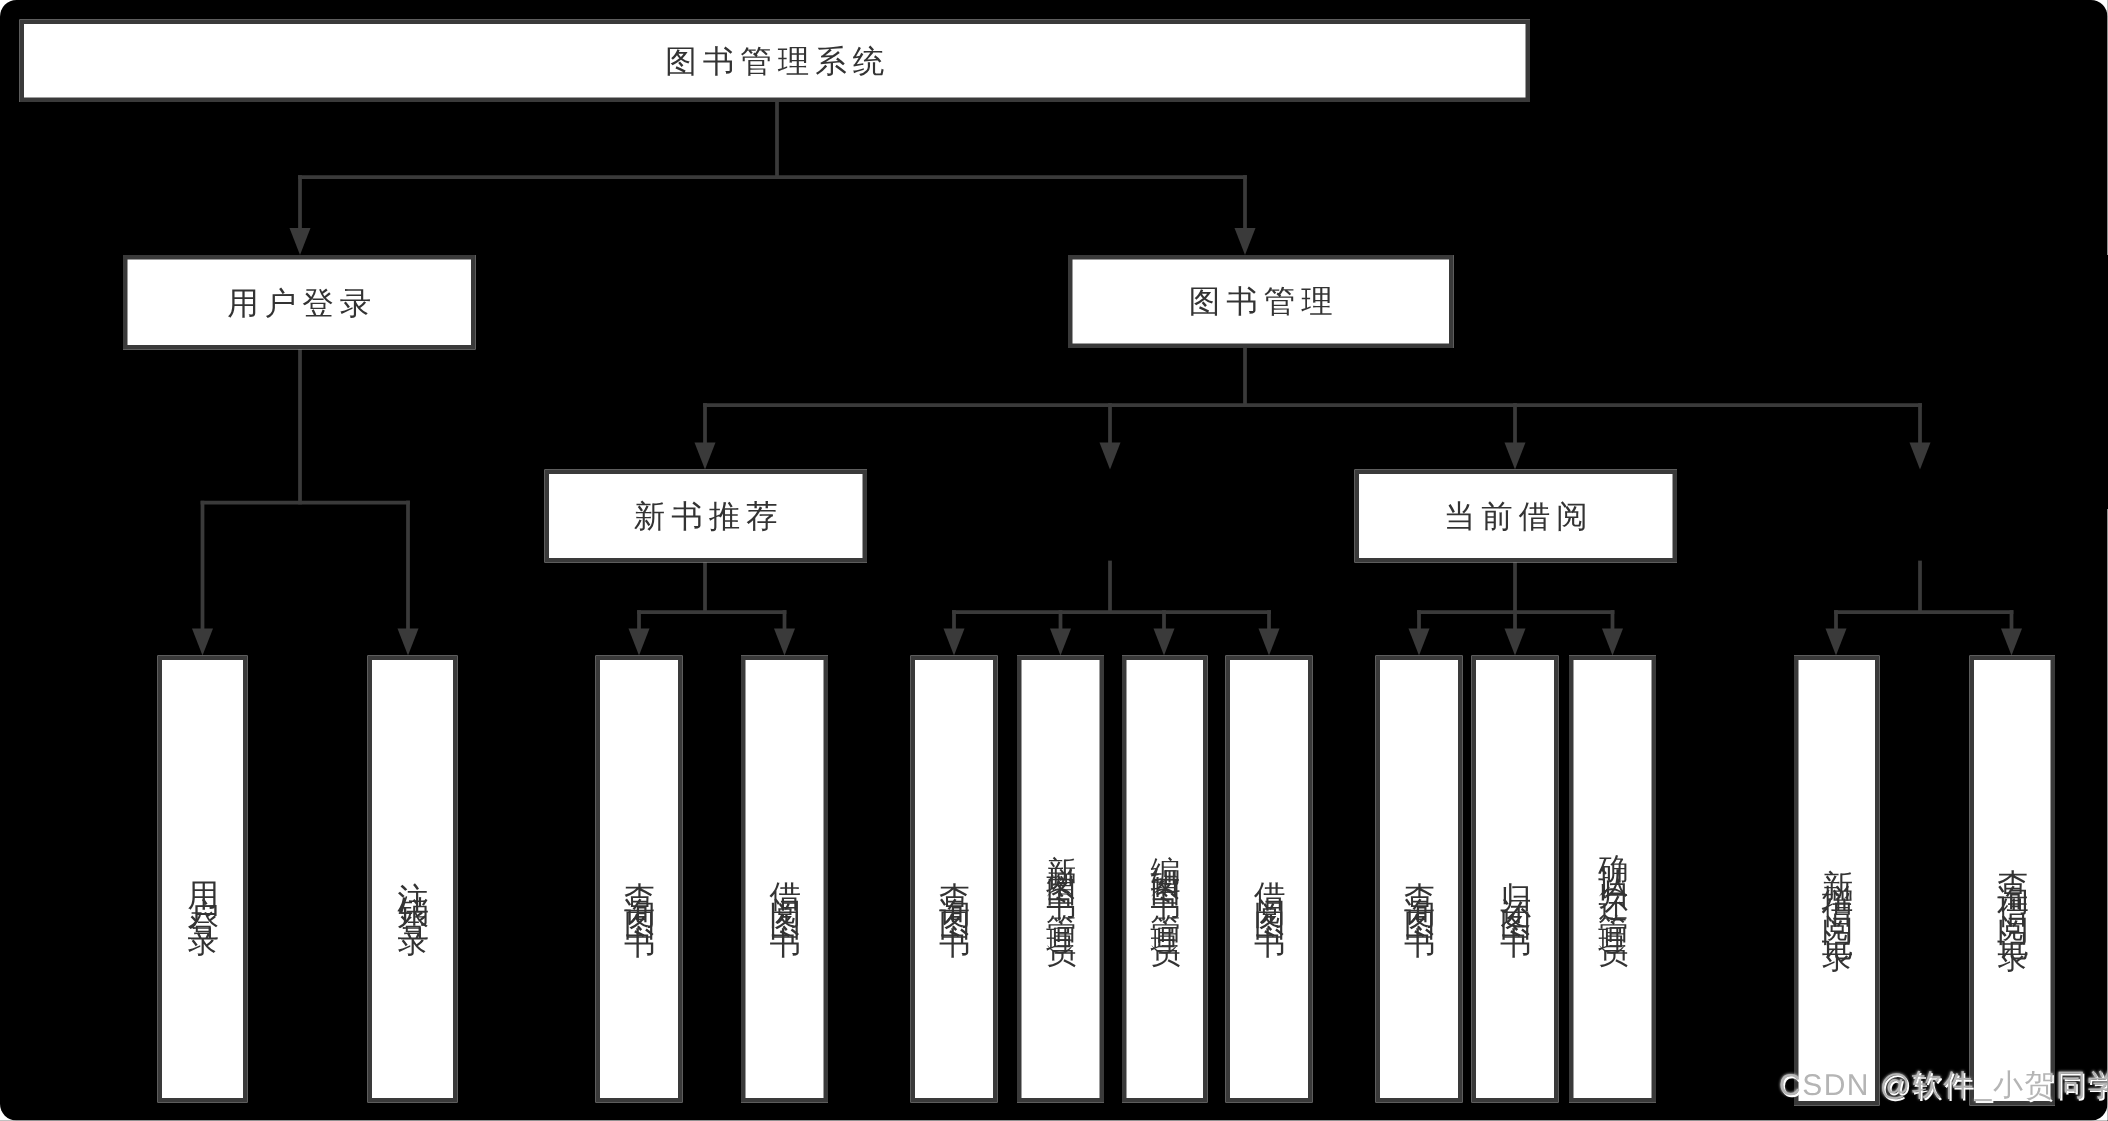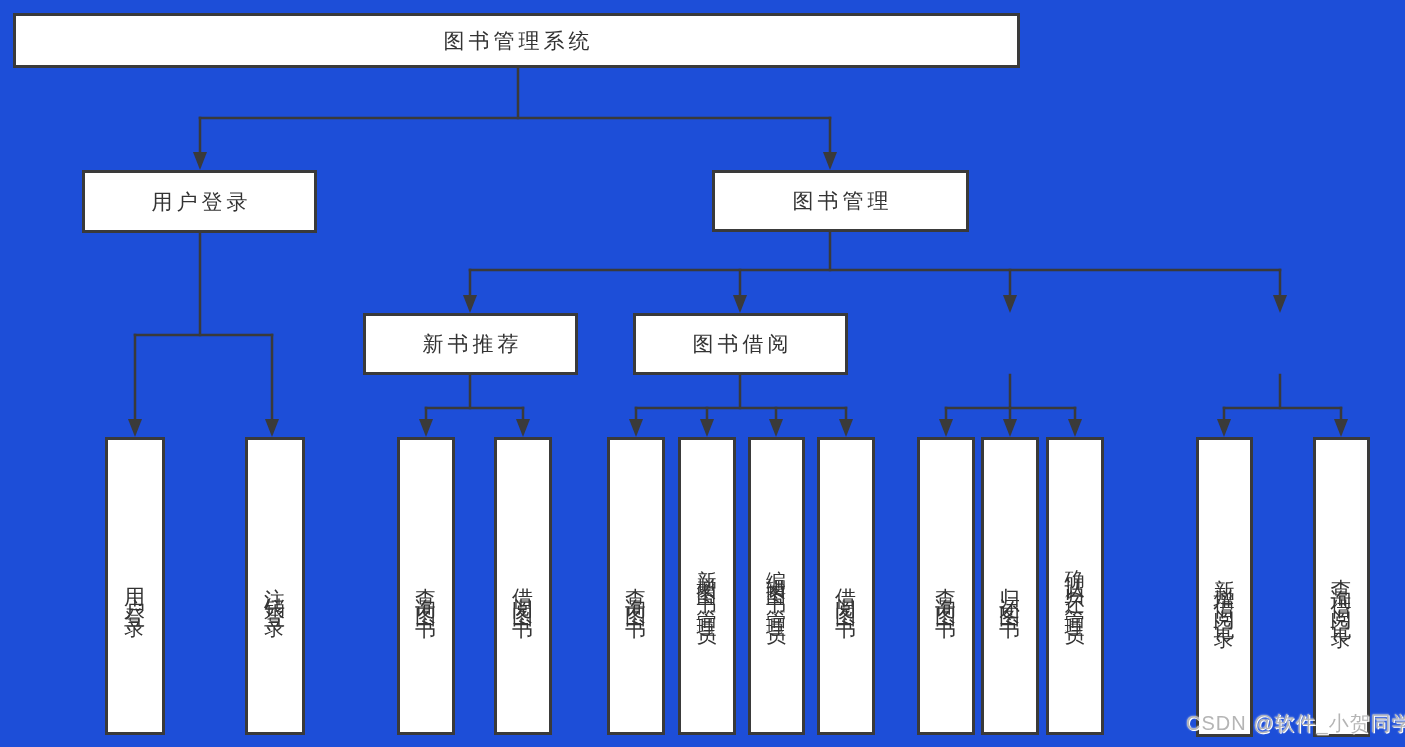--- a/index.html
+++ b/index.html
@@ -4,23 +4,24 @@
 <style>
   html, body {
     margin: 0;
     padding: 0;
     background: #ffffff;
   }
   .canvas {
     position: relative;
     width: 1405px;
     height: 747px;
-    background: #1d4ed8;
+    background: #000000;
     font-family: "Liberation Sans", sans-serif;
     overflow: hidden;
+    border-radius: 11px;
   }
   .connectors {
     position: absolute;
     left: 0;
     top: 0;
     width: 1405px;
     height: 747px;
     pointer-events: none;
   }
   .box {
@@ -145,22 +146,22 @@
   <div class="box hbox" style="left:82px; top:170px; width:235px; height:63px;">
     <span class="label">用户登录</span>
   </div>
   <div class="box hbox" style="left:712px; top:170px; width:257px; height:62px;">
     <span class="label">图书管理</span>
   </div>
 
   <div class="box hbox" style="left:363px; top:313px; width:215px; height:62px;">
     <span class="label">新书推荐</span>
   </div>
-  <div class="box hbox" style="left:633px; top:313px; width:215px; height:62px;">
-    <span class="label">图书借阅</span>
+  <div class="box hbox" style="left:903px; top:313px; width:215px; height:62px;">
+    <span class="label">当前借阅</span>
   </div>
 
   <div class="box vbox" style="left:105px; top:437px; width:60px; height:298px;">
     <span class="label">用户登录</span>
   </div>
   <div class="box vbox" style="left:245px; top:437px; width:60px; height:298px;">
     <span class="label">注销登录</span>
   </div>
 
   <div class="box vbox" style="left:397px; top:437px; width:58px; height:298px;">

